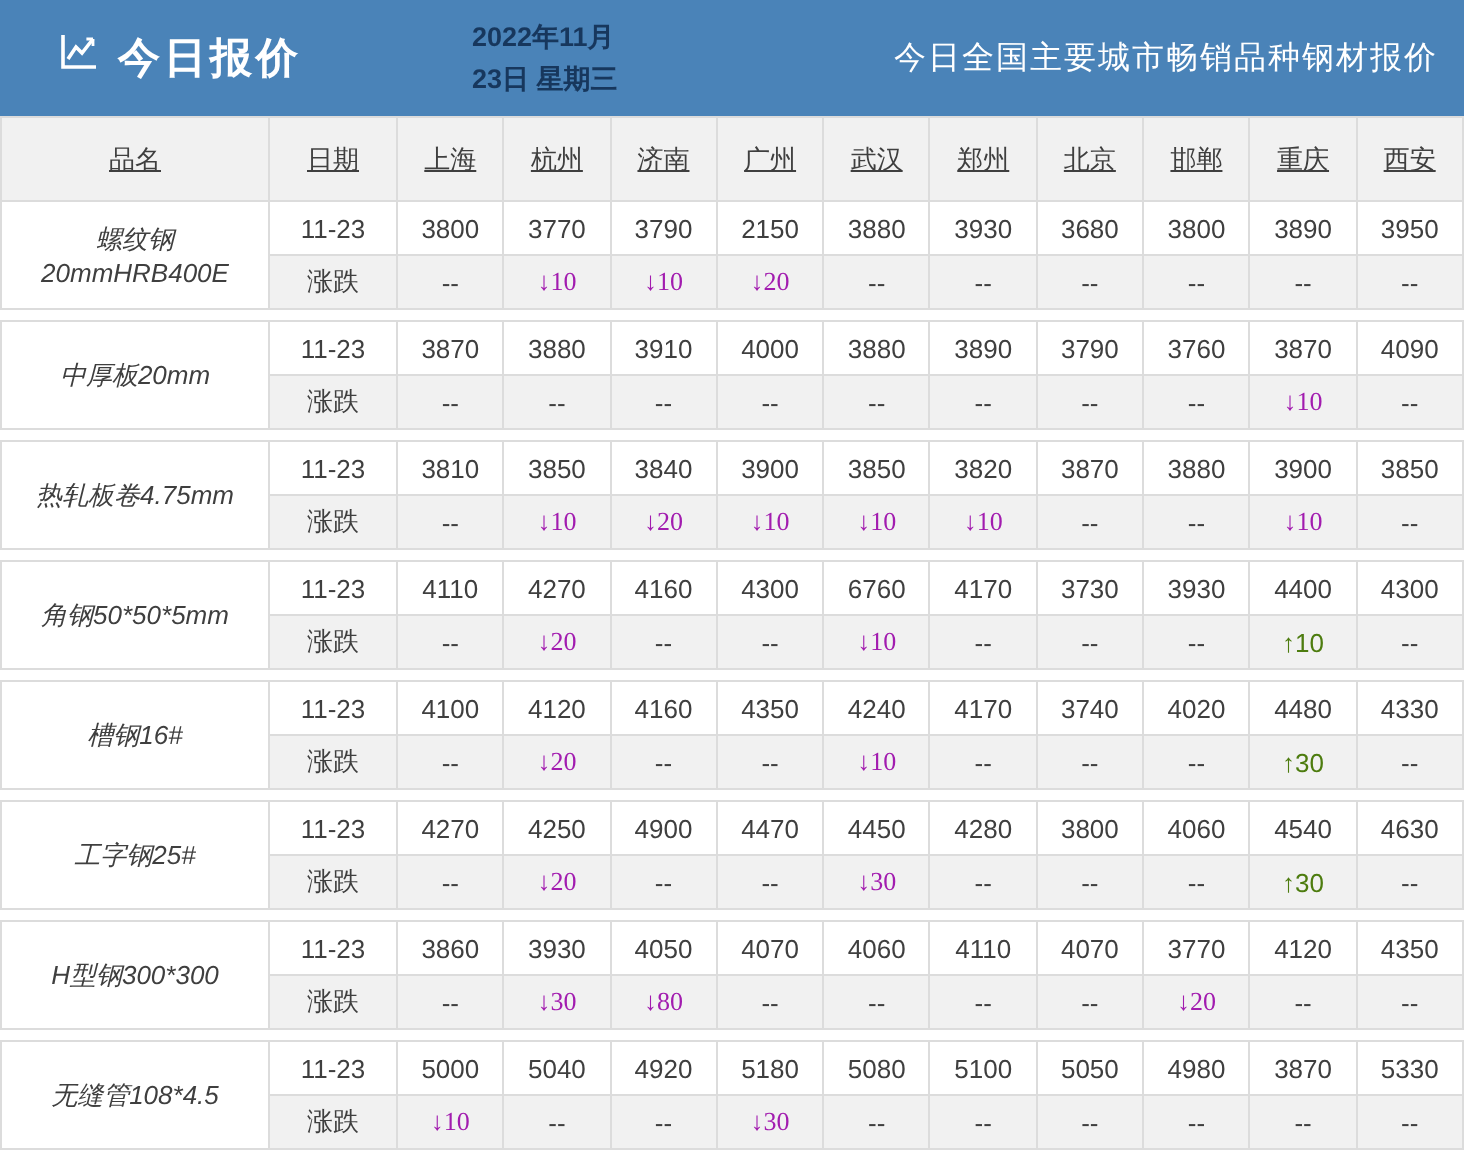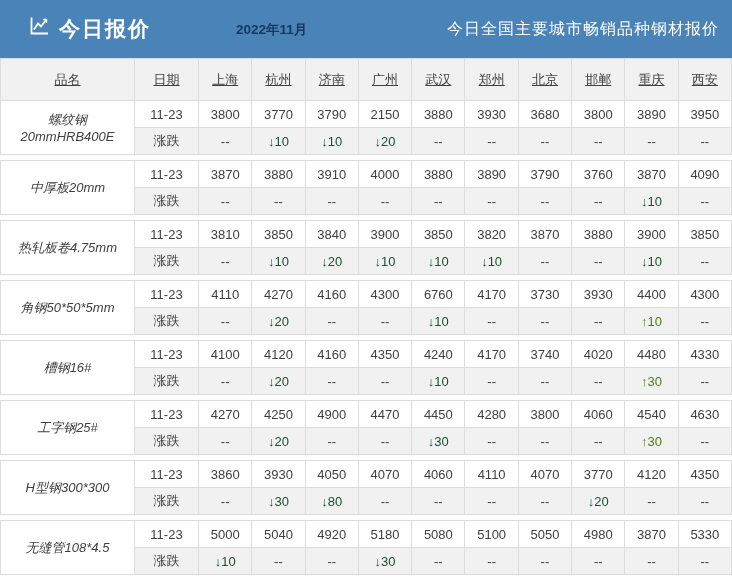--- a/index.html
+++ b/index.html
@@ -17,40 +17,41 @@
 
   
   table { width:732px; border-collapse:collapse; table-layout:fixed; }
   th { height:42px; background:#f1f1f1; font-weight:normal; color:#3f3f3f; font-size:13px;
        border:1px solid #dcdcdc;text-decoration:underline; }
   td { height:27px; text-align:center; font-size:13px; color:#3f3f3f;
        border:1px solid #dcdcdc; padding:0; }
   td.name-cell { background:#fff; line-height:17px; font-size:13px;font-style:italic; }
   tr.change-row td { background:#f1f1f1; }
   tr.spacer td { height:6px; border:none; background:#fff; }
-  td.down { color:#14532d; }
+  td.down { color:#a21caf;font-family:Liberation Serif, serif; }
   td.up   { color:#4d7c0f; }
   table, tr { border-color:#dcdcdc; }
 </style>
 </head>
 <body>
 
 <div class="banner">
   <div class="title-wrap">
     <span class="chart-icon">
       <svg width="22" height="22" viewBox="0 0 22 22" fill="none">
         <path d="M3.5 2.5 V18.5 H20" stroke="#ffffff" stroke-width="1.8"></path>
         <path d="M6 14.5 L10 8.5 L13 11.5 L18.5 4.5" stroke="#ffffff" stroke-width="1.8" fill="none"></path>
         <path d="M18.5 4.5 L18.5 8 M18.5 4.5 L15.2 4.5" stroke="#ffffff" stroke-width="1.4"></path>
       </svg>
     </span>
     <span class="banner-title">今日报价</span>
   </div>
   <div class="date-block">
     <div>2022年11月</div>
+    <div>23日 星期三</div>
   </div>
   <div class="banner-subtitle">今日全国主要城市畅销品种钢材报价</div>
 </div>
 
 <table id="price-table">
   <colgroup>
     <col style="width:134px">
       <col style="width:64px">
     <col>
       <col>

